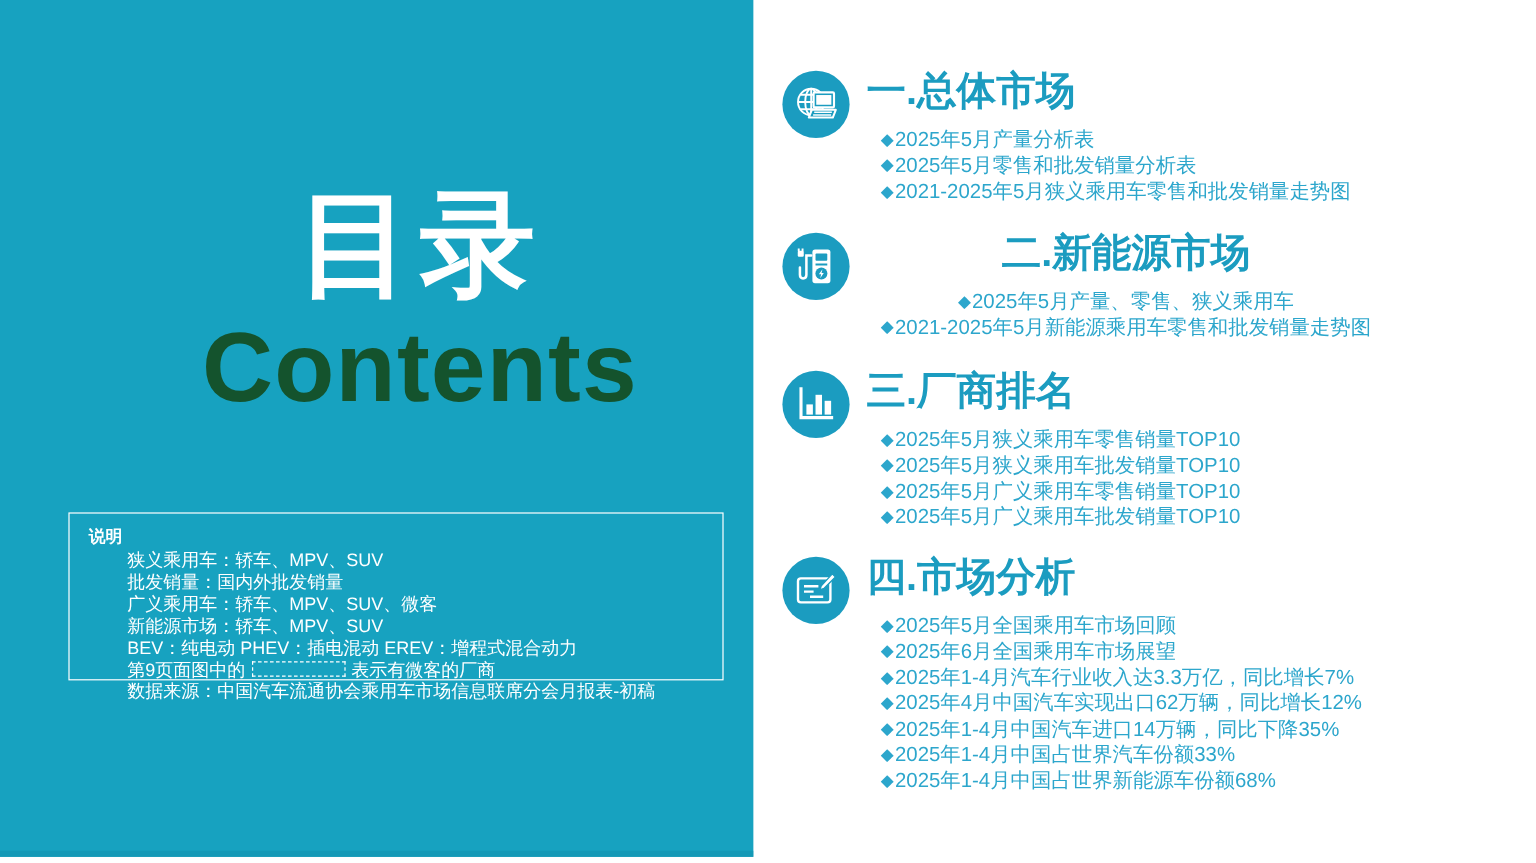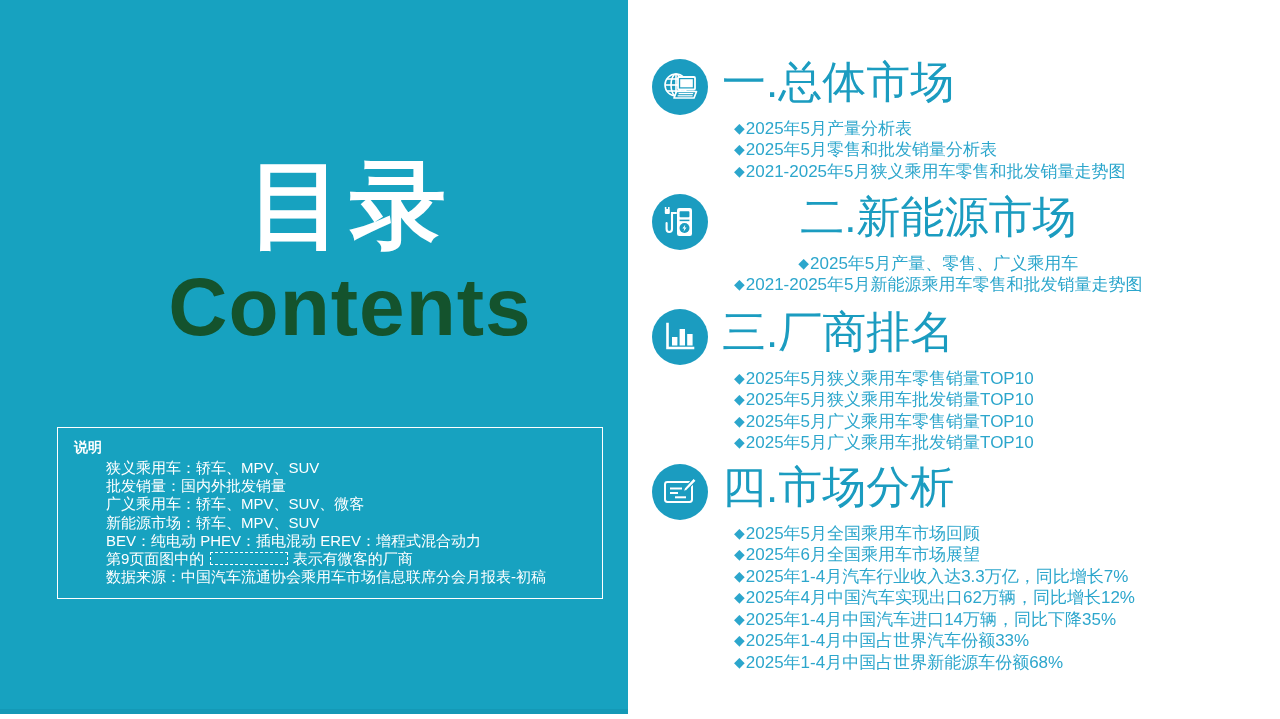--- a/index.html
+++ b/index.html
@@ -62,21 +62,21 @@
     letter-spacing: 1px;
     margin: 6px 0 0 0;
   }
 
   
   .note-box {
     position: absolute;
     left: 57px;
     top: 427px;
     width: 546px;
-    height: 172px;
+    height: 140px;
     border: 1.5px solid #ffffff;
     box-sizing: border-box;
     padding: 9px 10px 6px 12px;
   }
   .note-title {
     color: #ffffff;
     font-size: 14px;
     font-weight: bold;
     line-height: 1.5;
     margin: 0 0 1px 4px;
@@ -131,22 +131,22 @@
     justify-content: center;
     margin-top: 1px;
   }
   .sec-icon svg { display: block; }
   .sec-body {
     margin-left: 14px;
     padding-top: 0px;
   }
   .sec-title {
     color: #1b9cc0;
-    font-size: 44px;
-    font-weight: normal;
+    font-size: 33px;
+    font-weight: bold;
     line-height: 1.08;
     letter-spacing: 0px;
     margin: 0 0 1px 0;
     white-space: nowrap;
   }
   .sec-items {
     margin: 12px;
     padding: 0;
     list-style: none;
   }
@@ -233,21 +233,21 @@
             <path d="M22.4 20.4 L19.4 24.6 L21.3 24.6 L20.5 27.8 L23.5 23.4 L21.6 23.4 Z" fill="#ffffff"></path>
             <path d="M13 9 L9 9 L9 25 Q9 28 6.2 28 Q3.6 28 3.6 25 L3.6 19" fill="none" stroke="#ffffff" stroke-width="2.1" stroke-linecap="round"></path>
             <rect x="1.8" y="5" width="5" height="5" rx="1" fill="#ffffff"></rect>
             <line x1="2.6" y1="3" x2="2.6" y2="5.4" stroke="#ffffff" stroke-width="1.6"></line>
             <line x1="5.8" y1="3" x2="5.8" y2="5.4" stroke="#ffffff" stroke-width="1.6"></line>
           </svg>
         </div>
         <div class="sec-body">
           <div class="sec-title">二.新能源市场</div>
           <div class="sec-items">
-            <div class="sec-item"><span class="bullet">◆</span><span>2025年5月产量、零售、广义乘用车</span></div>
+            <div class="sec-item"><span class="bullet">◆</span><span>2025年5月产量、零售、狭义乘用车</span></div>
             <div class="sec-item"><span class="bullet">◆</span><span>2021-2025年5月新能源乘用车零售和批发销量走势图</span></div>
           </div>
         </div>
       </div>
     </div>
 
     <div class="section" style="top:308px;">
       <div class="sec-head">
         <div class="sec-icon">
           <svg width="32" height="30" viewBox="0 0 32 30">

